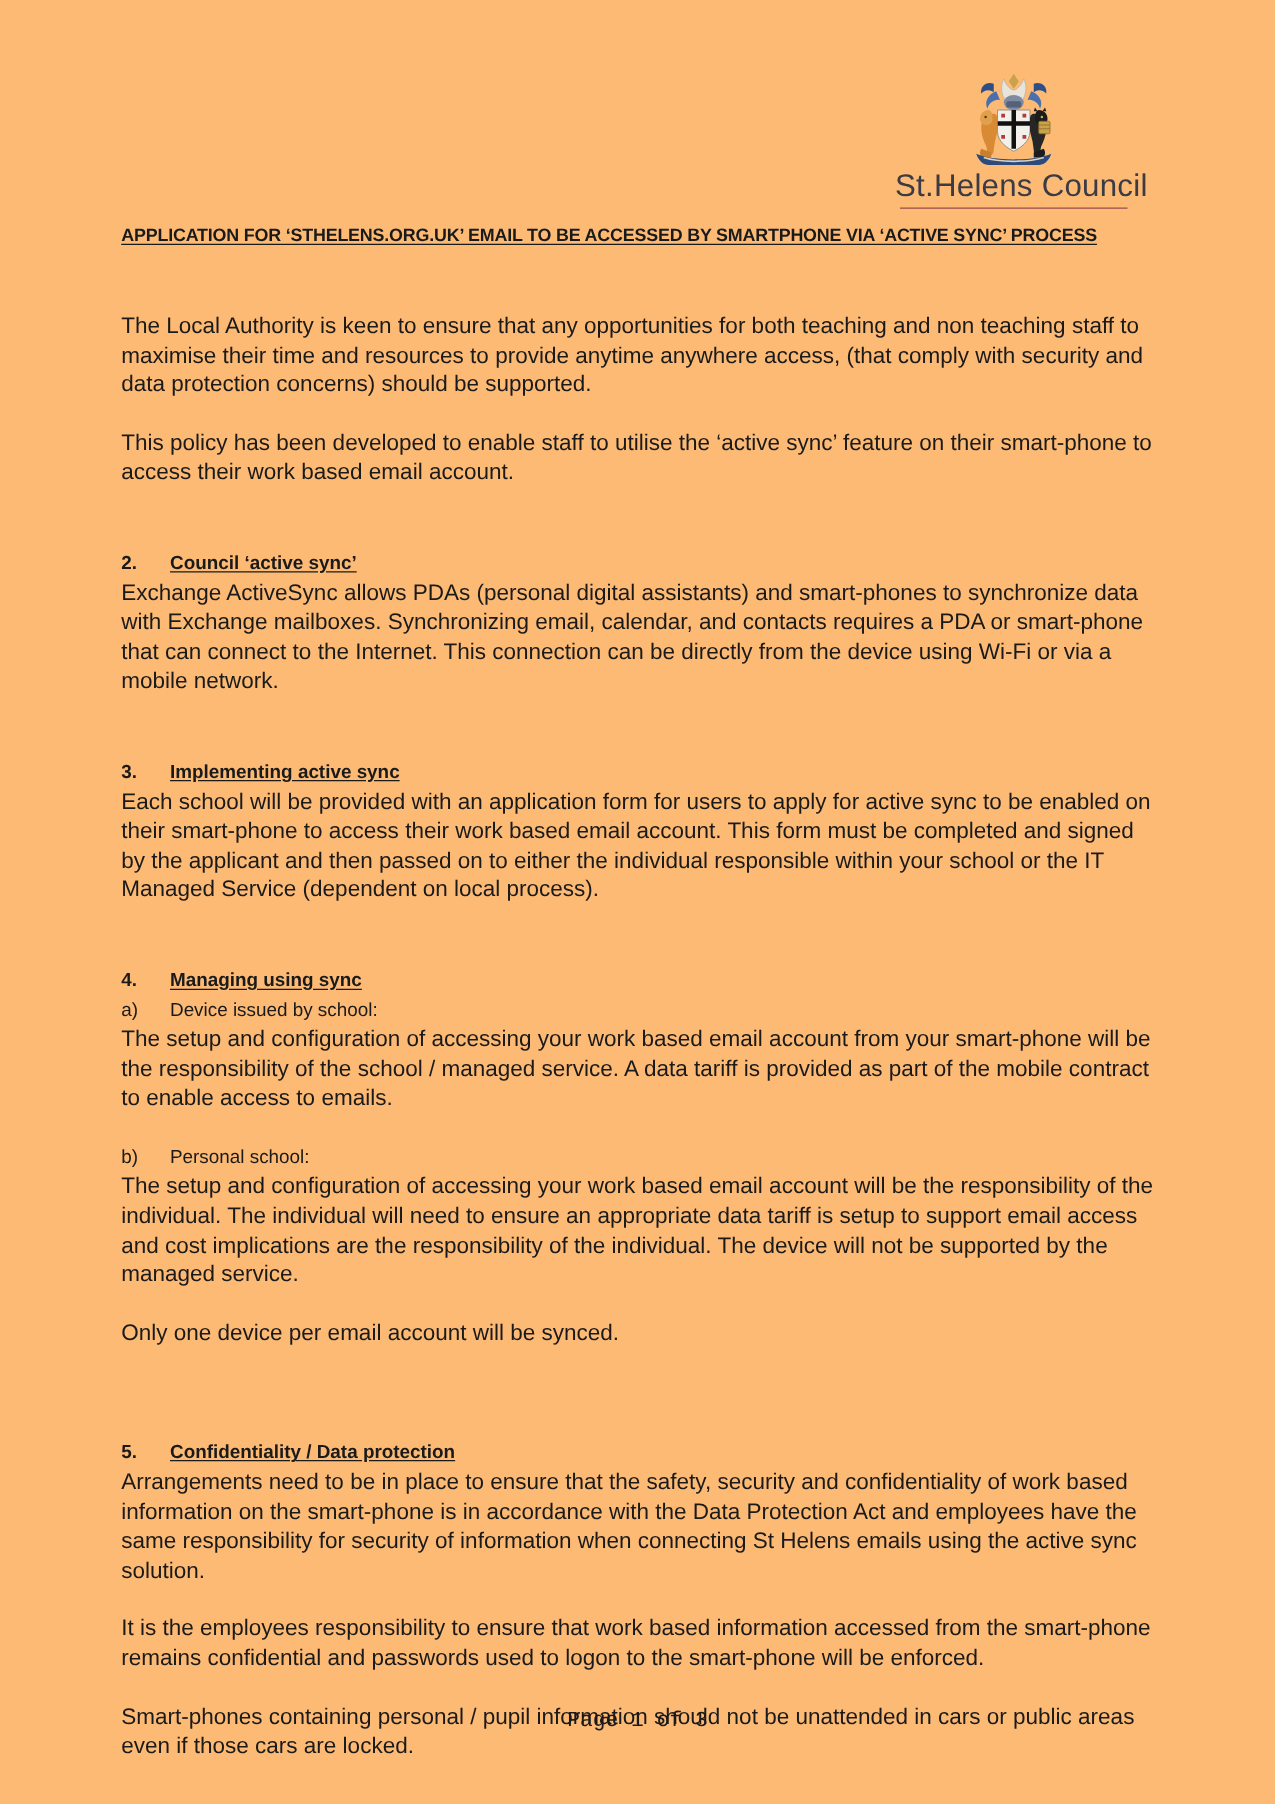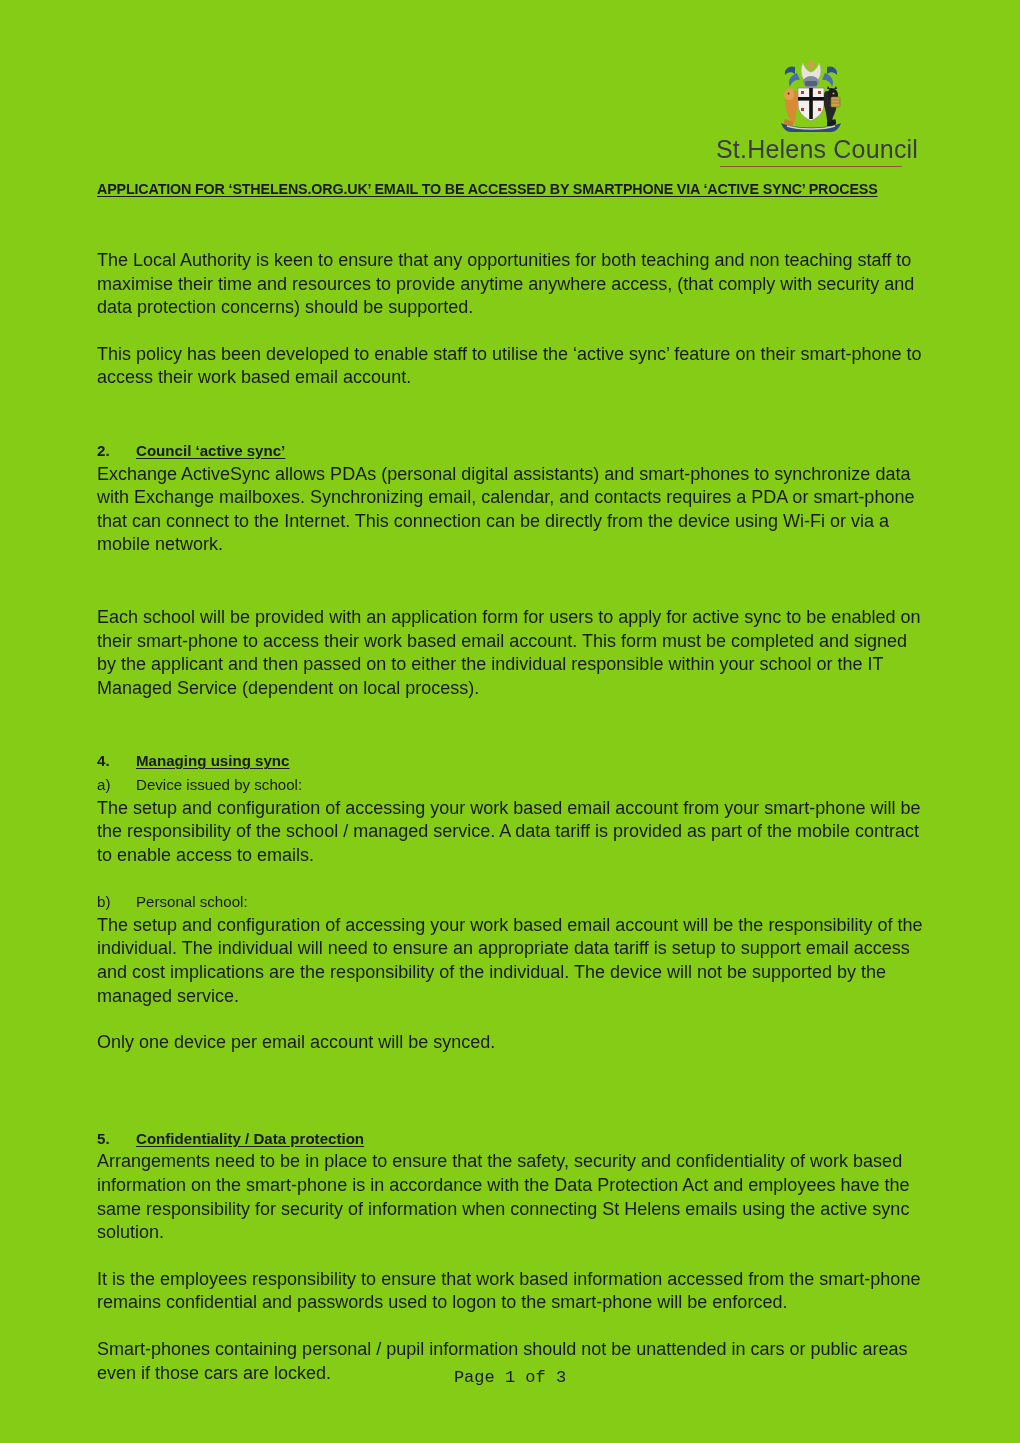--- a/index.html
+++ b/index.html
@@ -12,21 +12,21 @@
     height: 1443px;
     position: relative;
     font-family: "Liberation Sans", sans-serif;
     color: #000000;
     overflow: hidden;
   }
 
   .page {
     position: absolute;
     inset: 0;
-    background: #84cc16;
+    background: #fdba74;
   }
 
   
   .logo-block {
     position: absolute;
     left: 716px;
     top: 55px;
     width: 190px;
     text-align: center;
   }
@@ -190,20 +190,21 @@
     <div class="spacer-lg"></div>
 
     <div>
       <p class="heading"><span class="num">2.</span><span class="htext">Council ‘active sync’</span></p>
       <p class="para">Exchange ActiveSync allows PDAs (personal digital assistants) and smart-phones to synchronize data with Exchange mailboxes. Synchronizing email, calendar, and contacts requires a PDA or smart-phone that can connect to the Internet. This connection can be directly from the device using Wi-Fi or via a mobile network.</p>
     </div>
 
     <div class="spacer-lg"></div>
 
     <div>
+      <p class="heading"><span class="num">3.</span><span class="htext">Implementing active sync</span></p>
       <p class="para">Each school will be provided with an application form for users to apply for active sync to be enabled on their smart-phone to access their work based email account.  This form must be completed and signed by the applicant and then passed on to either the individual responsible within your school or the IT Managed Service (dependent on local process).</p>
     </div>
 
     <div class="spacer-lg"></div>
 
     <div>
       <p class="heading"><span class="num">4.</span><span class="htext">Managing using sync</span></p>
 
       <p class="sub-item"><span class="num">a)</span><span>Device issued by school:</span></p>
       <p class="para">The setup and configuration of accessing your work based email account from your smart-phone will be the responsibility of the school / managed service.  A data tariff is provided as part of the mobile contract to enable access to emails.</p>

